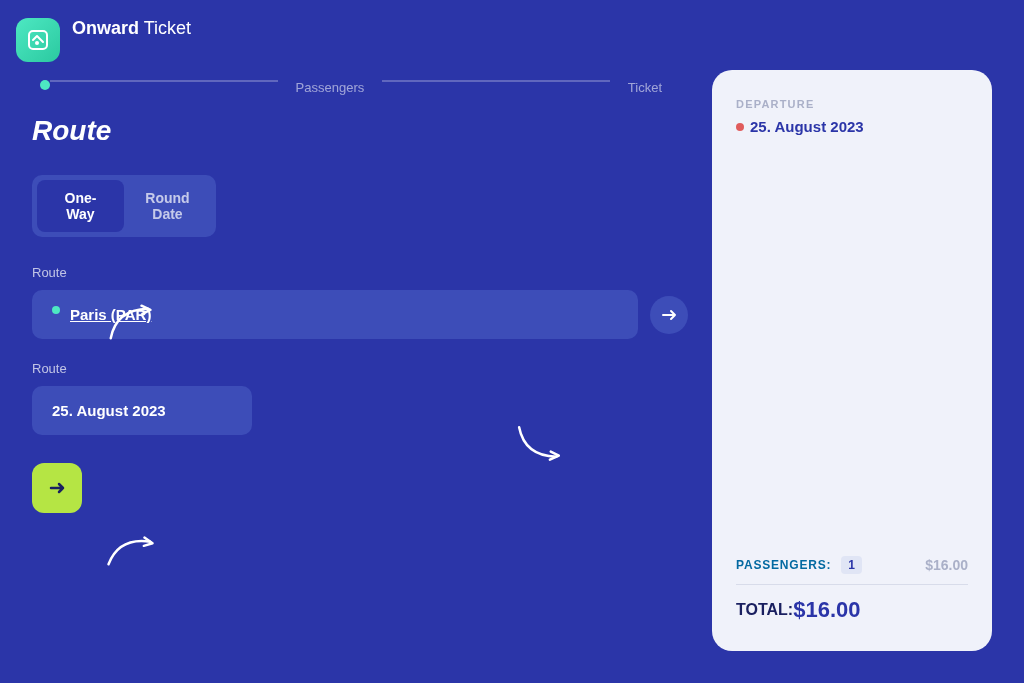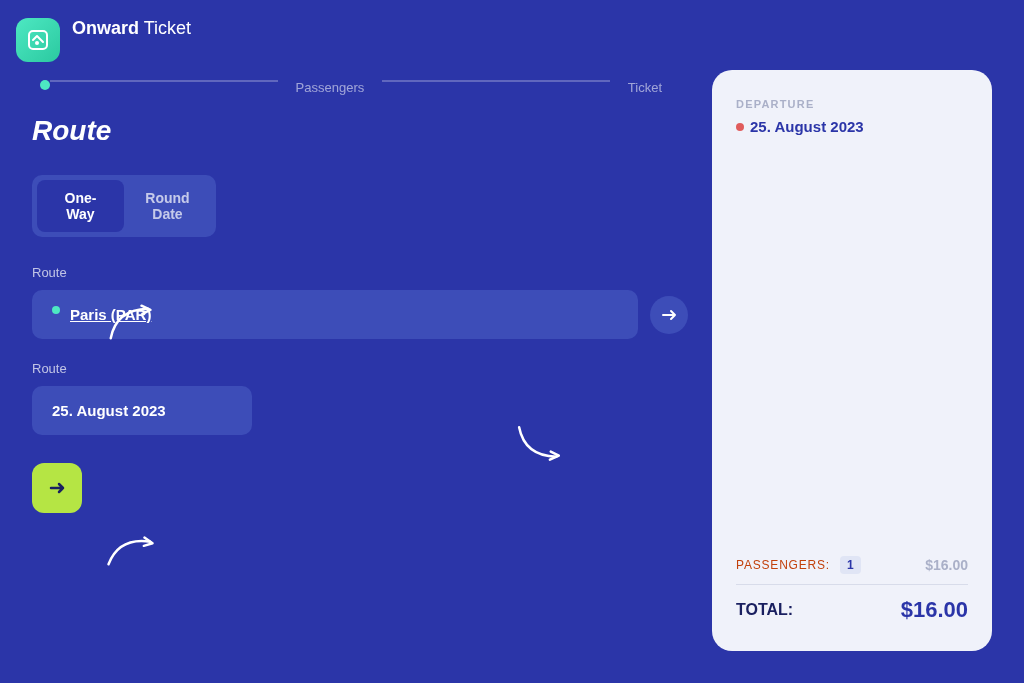--- a/index.html
+++ b/index.html
@@ -241,22 +241,22 @@
       flex: 1;
     }
     .summary-passengers-row {
       display: flex;
       justify-content: space-between;
       align-items: center;
       margin-bottom: 10px;
     }
     .summary-passengers-label {
       font-size: 12px;
-      font-weight: 400;
-      color: #c2410c;
+      font-weight: 700;
+      color: #0369a1;
       letter-spacing: 0.8px;
       text-transform: uppercase;
     }
     .summary-passengers-count {
       font-size: 12px;
       font-weight: 700;
       color: #2B35A8;
       background: #e0e5f5;
       border-radius: 4px;
       padding: 2px 7px;
@@ -267,23 +267,21 @@
       color: #aab0c8;
       font-weight: 600;
     }
     .summary-divider {
       height: 1px;
       background: #d8dcea;
       margin-bottom: 12px;
     }
     .summary-total-row {
       display: flex;
-      justify-content: space-between;
-      align-items: center;
-      gap: 24px;
+      align-items: center;
     }
     .summary-total-label {
       font-size: 16px;
       font-weight: 800;
       color: #1a2060;
     }
     .summary-total-amount {
       font-size: 22px;
       font-weight: 800;
       color: #2B35A8;

